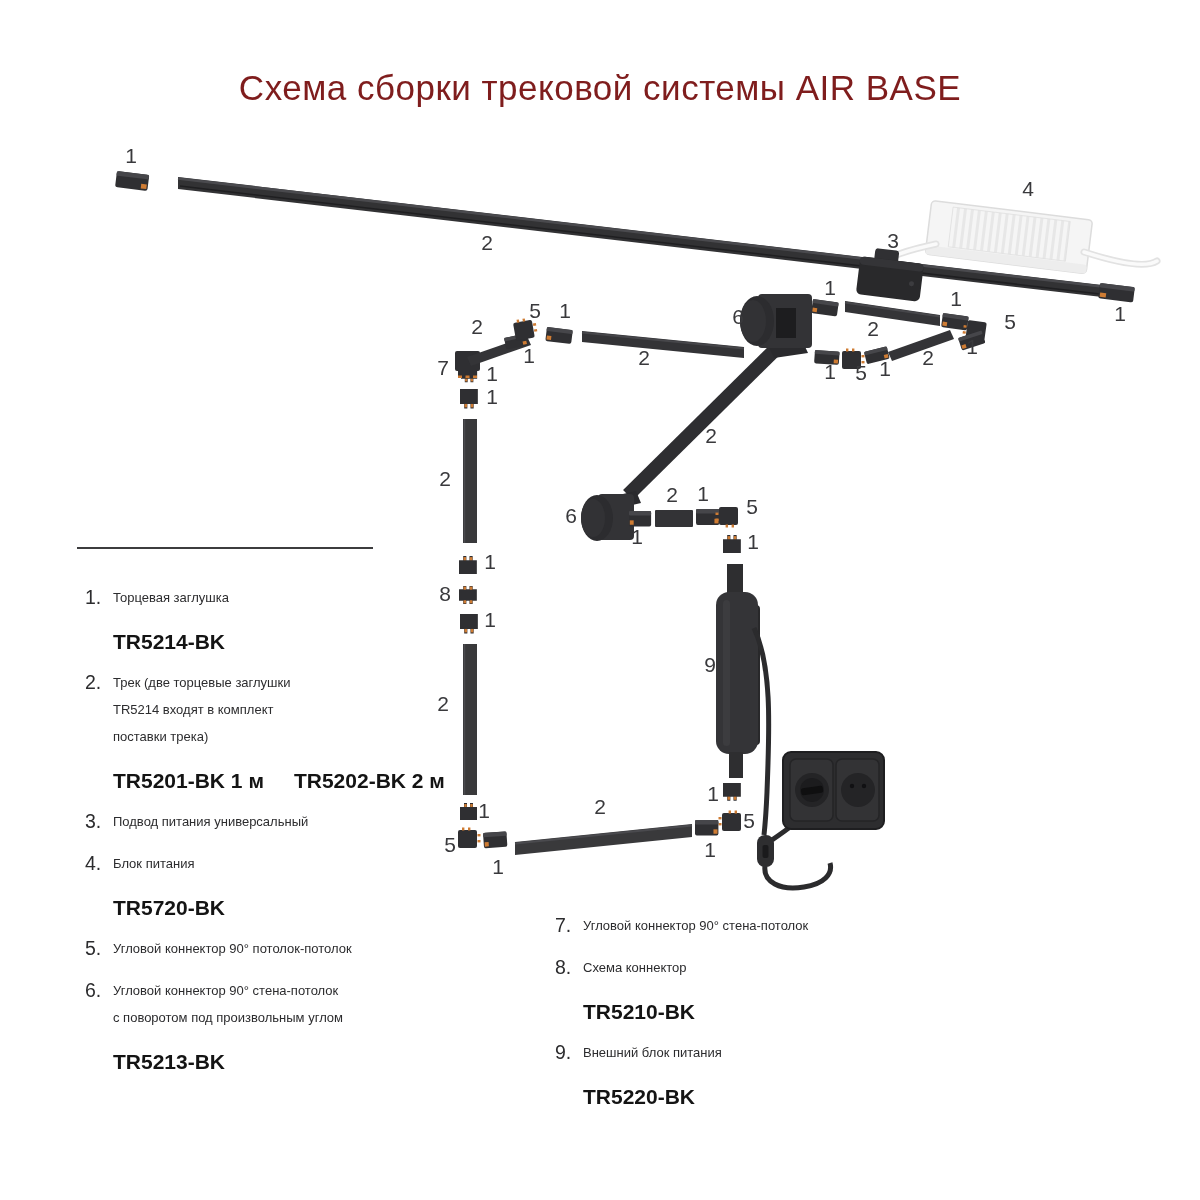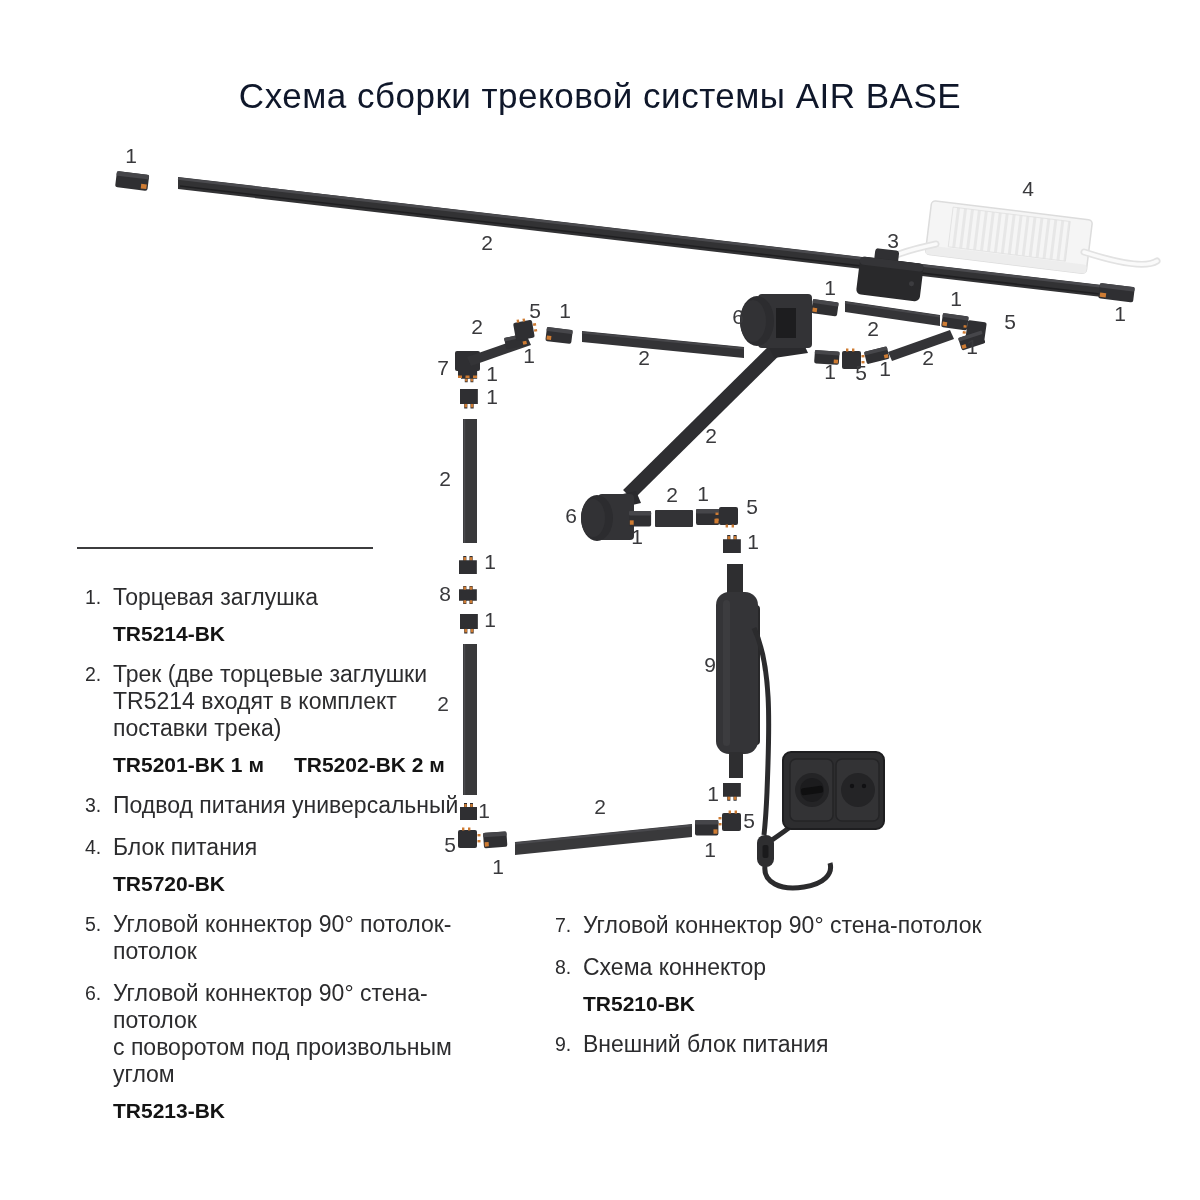--- a/index.html
+++ b/index.html
@@ -1,34 +1,34 @@
 <!DOCTYPE html>
 <html><head>
 <meta charset="utf-8">
 <style>
   html,body{margin:0;padding:0;}
   body{
     width:1200px;height:1200px;background:#ffffff;position:relative;
     font-family:"Liberation Sans", sans-serif;overflow:hidden;
   }
   .page-title{
-    position:absolute;top:64px;left:0;right:0;margin:12px;
+    position:absolute;top:64px;left:0;right:0;margin:4px;
     text-align:center;font-size:35px;font-weight:400;
-    color:#0f172a;letter-spacing:0.5px;
+    color:#7f1d1d;letter-spacing:0.5px;
   }
   #diagram-svg{position:absolute;left:0;top:0;width:1200px;height:1200px;}
   .rule{position:absolute;left:77px;top:547px;width:296px;height:2px;background:#3c3c3e;}
   .legend{position:absolute;}
   .col-left{left:85px;top:584px;width:410px;}
   .col-right{left:555px;top:912px;width:450px;}
   .legend-item{margin-bottom:15px;}
   .li-row{display:flex;align-items:flex-start;}
   .li-num{flex:0 0 28px;width:28px;font-size:19.5px;line-height:27px;color:#2c2c2e;}
-  .li-name{font-size:23px;line-height:27px;color:#2c2c2e;white-space:pre-line;}
-  .li-codes{padding-left:28px;margin-top:11px;font-weight:bold;font-size:21px;color:#141414;}
+  .li-name{font-size:13px;line-height:27px;color:#2c2c2e;white-space:pre-line;}
+  .li-codes{padding-left:28px;margin-top:19px;font-weight:bold;font-size:21px;color:#141414;}
   .li-codes span{margin-right:30px;}
   .dlabel{font-family:"Liberation Sans",sans-serif;font-size:21px;fill:#39393c;text-anchor:middle;}
 </style>
 </head>
 <body>
 
 <h1 class="page-title">Схема сборки трековой системы AIR BASE</h1>
 
 <svg id="diagram-svg" viewBox="0 0 1200 1200" xmlns="http://www.w3.org/2000/svg">
   <defs>
@@ -379,14 +379,15 @@
       <span class="li-name">Схема коннектор</span>
     </div>
     <div class="li-codes"><span>TR5210-BK</span></div>
   </div>
 
   <div class="legend-item">
     <div class="li-row">
       <span class="li-num">9.</span>
       <span class="li-name">Внешний блок питания</span>
     </div>
+    <div class="li-codes"><span>TR5220-BK</span></div>
   </div>
 </div>
 
 </body></html>

